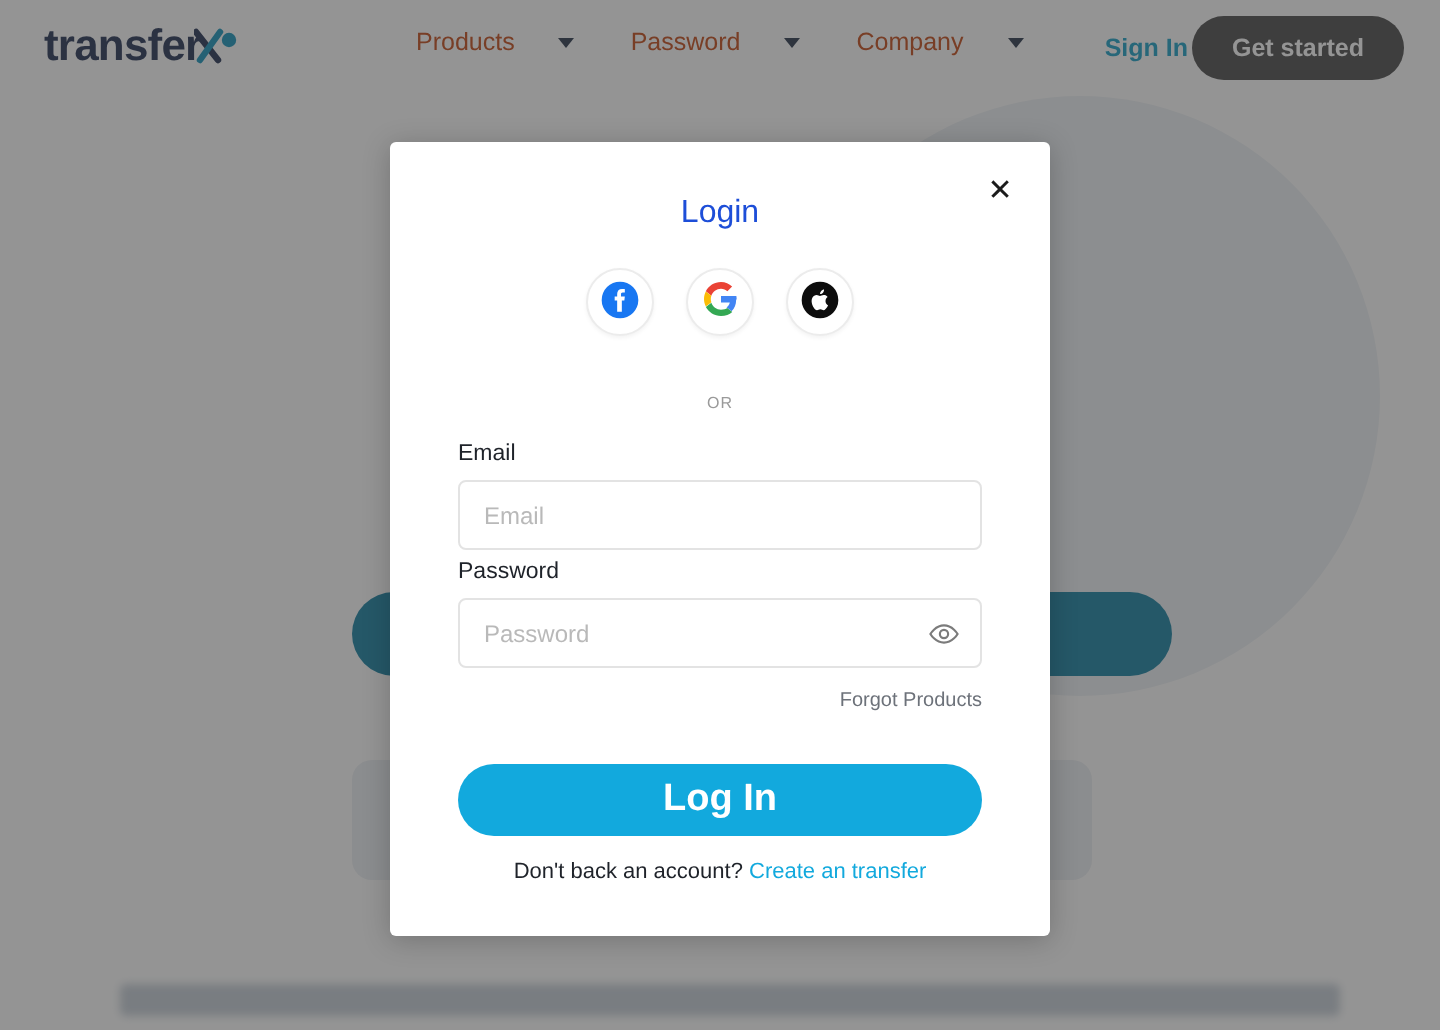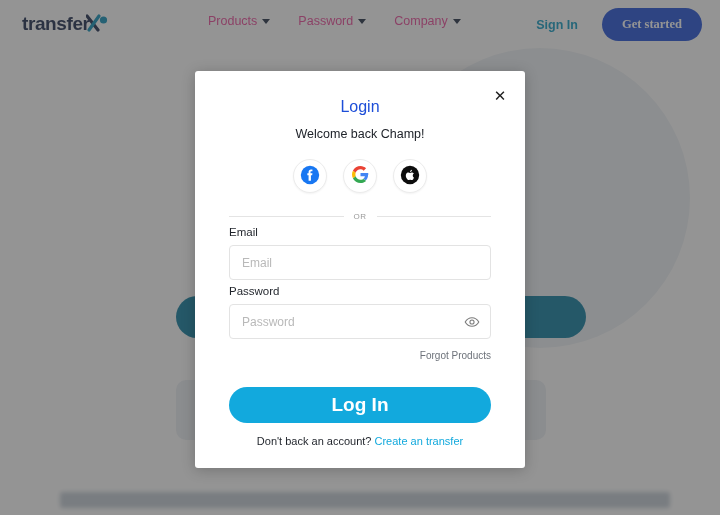--- a/index.html
+++ b/index.html
@@ -38,21 +38,21 @@
 
   .logo-wrap {
     position: absolute;
     left: 22px;
     top: 11px;
     display: flex;
     align-items: center;
     height: 24px;
   }
   .logo-text {
-    font-size: 19px;
+    font-size: 22px;
     font-weight: bold;
     color: #18264a;
     letter-spacing: -0.4px;
     line-height: 1;
   }
   .logo-mark {
     position: relative;
     width: 22px;
     height: 20px;
     margin-left: -4px;
@@ -61,60 +61,60 @@
   .nav-links {
     position: absolute;
     left: 208px;
     top: 14px;
     display: flex;
     gap: 28px;
     align-items: center;
   }
   .nav-link {
     font-size: 12.5px;
-    color: #ec4899;
-    display: flex;
-    align-items: center;
-    gap: 5px;
+    color: #c2410c;
+    display: flex;
+    align-items: center;
+    gap: 22px;
     cursor: pointer;
     white-space: nowrap;
   }
   .caret {
     width: 0; height: 0;
     border-left: 4px solid transparent;
     border-right: 4px solid transparent;
     border-top: 5px solid #1d2a41;
     display: inline-block;
   }
 
   .nav-right {
     position: absolute;
     right: 18px;
     top: 8px;
     display: flex;
     align-items: center;
-    gap: 24px;
+    gap: 2px;
   }
   .signin-link {
     font-size: 12.5px;
     color: #0f9bc4;
     font-weight: 600;
     cursor: pointer;
     white-space: nowrap;
   }
   .getstarted-btn {
-    background: #1d4ed8;
+    background: #404040;
     color: #ffffff;
     font-size: 12.5px;
     font-weight: 600;
     border: none;
     border-radius: 18px;
     padding: 9px 20px;
     cursor: pointer;
-    font-family: Liberation Serif, serif;
+    font-family: Liberation Sans, sans-serif;
     white-space: nowrap;
   }
 
   
   .hero-circle {
     position: absolute;
     left: 390px;
     top: 48px;
     width: 300px;
     height: 300px;
@@ -228,20 +228,21 @@
     cursor: pointer;
     padding: 0;
     box-shadow: 0 1px 2px rgba(0,0,0,.05);
   }
 
   .or-row {
     display: flex;
     align-items: center;
     gap: 10px;
     margin-top: 19px;
+    flex-direction: column;
   }
   .or-line {
     flex: 1;
     height: 1px;
     background: #e4e4e4;
   }
   .or-text {
     font-size: 8px;
     color: #9a9a9a;
     letter-spacing: .5px;
@@ -370,21 +371,20 @@
     </div>
   </div>
 
   <div id="overlay"></div>
 
   <div id="modal">
 
     <button class="close-btn">✕</button>
 
     <div class="modal-title">Login</div>
-    <div class="modal-subtitle">Welcome back Champ!</div>
 
     <div class="social-row">
 
       <button class="social-btn">
         <span>
           <svg width="20" height="20" viewBox="0 0 24 24">
             <circle cx="12" cy="12" r="11" fill="#1877F2"></circle>
             <path d="M15.2 12.3h-2.1V19h-2.8v-6.7H8.8v-2.4h1.5V8.4c0-1.9 1.1-3 2.9-3 .8 0 1.5.07 1.7.1v2h-1.2c-.9 0-1.1.44-1.1 1.07v1.33h2.3l-.3 2.4z" fill="#fff"></path>
           </svg>
         </span>

